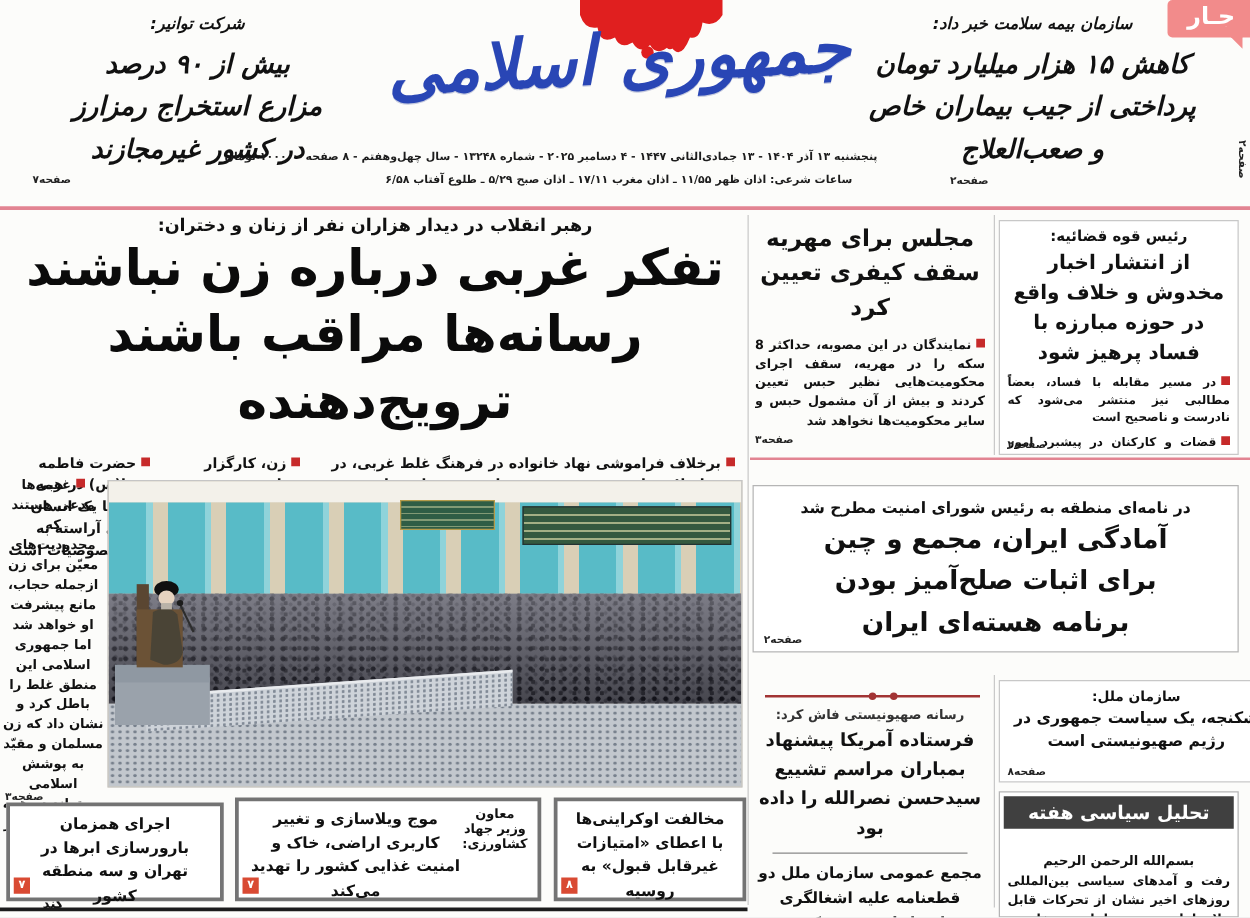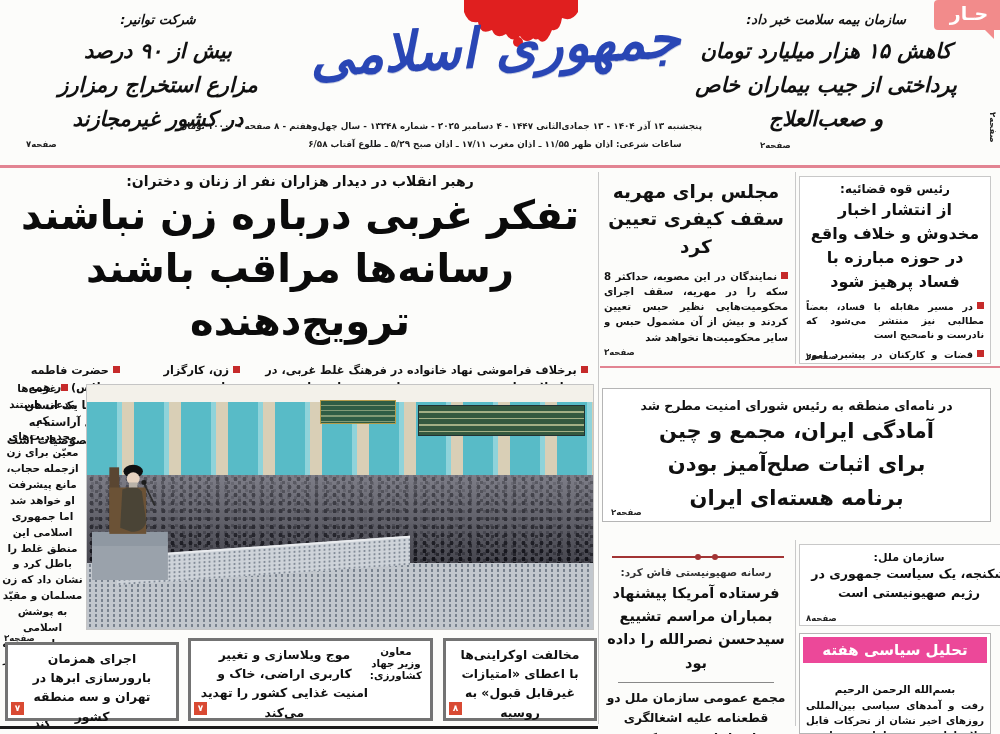--- a/index.html
+++ b/index.html
@@ -104,21 +104,21 @@
   .judiciary { position:absolute; left:799px; top:176px; width:192px; height:188px; padding:5px 6px 12px; text-align:center; overflow:hidden; }
   .judiciary .kicker { font-size:12px; font-weight:700; }
   .judiciary .h2 { font-size:16px; font-weight:800; line-height:1.5; margin-top:2px; }
   .judiciary .jb { margin-top:6px; font-size:9.6px; font-weight:700; line-height:1.45; text-align:justify; }
   .judiciary .pg { position:absolute; left:6px; bottom:2px; }
   .untorture { position:absolute; left:799px; top:544px; width:220px; height:82px; padding-top:6px; text-align:center; }
   .untorture .kicker { font-size:11px; font-weight:700; }
   .untorture .h3 { font-size:12.6px; font-weight:800; line-height:1.5; margin-top:1px; }
   .untorture .pg { position:absolute; left:6px; bottom:2px; }
   .analysis { position:absolute; left:799px; top:633px; width:192px; height:101px; border:1px solid #b5b5b5; padding:3px; overflow:hidden; background:#fff; }
-  .analysis .banner { height:26px; background:#ec4899; color:#fff; font-size:15px; font-weight:800; line-height:26px; text-align:center; }
+  .analysis .banner { height:26px; background:#404040; color:#fff; font-size:15px; font-weight:800; line-height:26px; text-align:center; }
   .analysis .basmala { margin-top:20px; font-size:10.5px; font-weight:700; text-align:center; }
   .analysis .abody { margin:3px 3px 0; font-size:10.1px; font-weight:600; line-height:1.5; text-align:justify; }
   
   .bbox { position:absolute; border:3px solid #737373; background:#fff; text-align:center;
           display:flex; flex-direction:row; justify-content:center; padding:4px 8px; }
   .bboxA { left:5px;   top:642px; width:174px; height:79px; }
   .bboxB { left:188px; top:638px; width:245px; height:83px; }
   .bboxC { left:443px; top:638px; width:154px; height:83px; }
   .bbox .kicker { font-size:10.3px; font-weight:700; }
   .bbox .h3 { font-size:12.4px; font-weight:800; line-height:1.55; }

